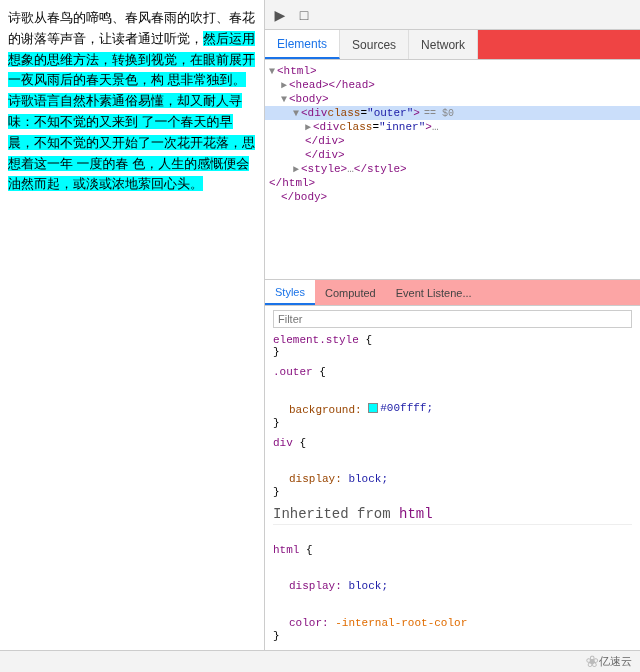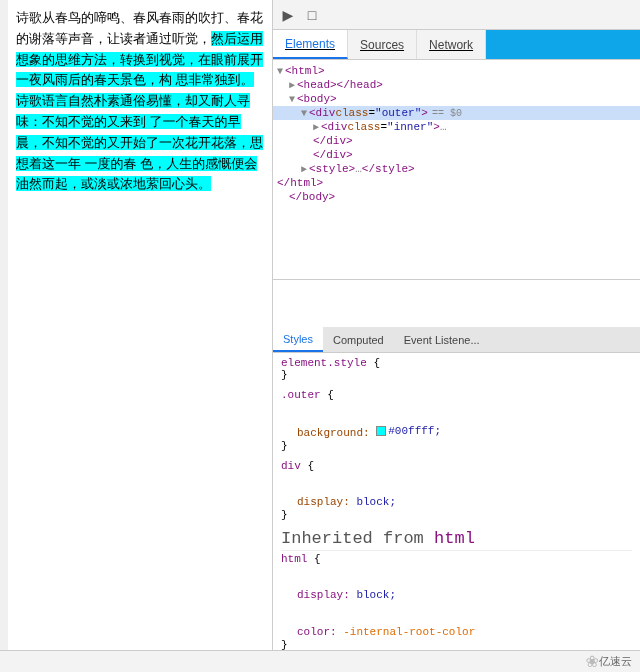--- a/index.html
+++ b/index.html
@@ -12,21 +12,20 @@
       overflow: hidden;
       display: flex;
       flex-direction: column;
     }
 
     
     .main-area {
       display: flex;
       flex: 1;
       overflow: hidden;
-      padding-left: 8px;
     }
 
     
     .webpage-panel {
       width: 265px;
       background: white;
       overflow: hidden;
       padding: 8px;
       border-right: 1px solid #ccc;
     }
@@ -47,25 +46,24 @@
       flex: 1;
       background: #fff;
       display: flex;
       flex-direction: column;
       font-size: 11px;
     }
 
     
     .devtools-tabs {
       display: flex;
-      background: #0ea5e9;
+      background: #ef4444;
       border-bottom: 1px solid #ccc;
       height: 30px;
       align-items: flex-end;
-      text-decoration: underline;
     }
 
     .devtools-tab {
       padding: 5px 12px;
       cursor: pointer;
       font-size: 12px;
       color: #444;
       border-right: 1px solid #ddd;
       height: 100%;
       display: flex;
@@ -76,25 +74,24 @@
     .devtools-tab.active {
       background: #fff;
       border-bottom: 2px solid #1a73e8;
       color: #1a73e8;
       font-weight: 500;
     }
 
     
     .inner-tabs {
       display: flex;
-      background: #e5e5e5;
+      background: #fca5a5;
       border-bottom: 1px solid #ccc;
       height: 26px;
       align-items: flex-end;
-      margin-top: 47px;
     }
 
     .inner-tab {
       padding: 4px 10px;
       cursor: pointer;
       font-size: 11px;
       color: #444;
       height: 100%;
       display: flex;
       align-items: center;
@@ -199,22 +196,22 @@
     }
 
     .style-line {
       padding: 1px 0 1px 16px;
       margin-top: 23px;
     }
 
     .inherited-header {
       color: #555;
       font-style: normal;
-      font-size: 17px;
-      margin: 4px 0 2px 0;
+      font-size: 14px;
+      margin: 4px 0 19px 0;
       border-bottom: 1px solid #eee;
       padding-bottom: 2px;
     }
 
     .inherited-from {
       color: #881280;
     }
 
     .style-value-orange { color: #e06c00; }
 
@@ -348,20 +345,23 @@
       </div>
 
       <div class="inner-tabs">
         <div class="inner-tab active">Styles</div>
         <div class="inner-tab">Computed</div>
         <div class="inner-tab">Event Listene...</div>
       </div>
 
       <div class="styles-panel">
 
+        <div class="filter-bar">
+          <input type="text" placeholder="Filter" style="">
+        </div>
 
         <div class="style-block">
           <div>
             <span class="style-selector">element.style </span><span class="style-brace">{</span>
           </div>
           <div>
             <span class="style-brace">}</span>
           </div>
         </div>
 

